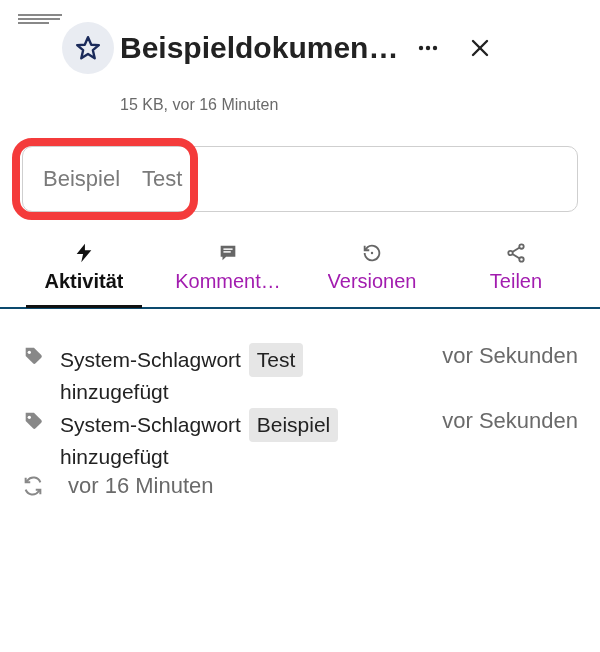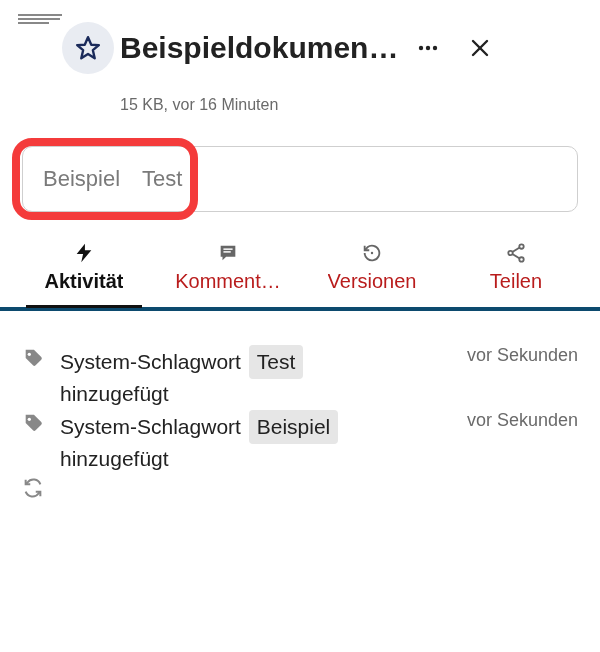--- a/index.html
+++ b/index.html
@@ -64,29 +64,29 @@
       width: 186px; height: 82px;
       border: 8px solid #f43b3b;
       border-radius: 20px;
       pointer-events: none;
     }
 
     
     .tabs {
       display: flex;
       margin-top: 20px;
-      border-bottom: 4px solid #0c4a6e;
+      border-bottom: 2px solid #0c4a6e;
       padding: 0 12px;
     }
     .tab {
       flex: 1;
       display: flex; flex-direction: column; align-items: center;
       gap: 6px;
       padding: 10px 0 14px 0;
-      color: #b91c1c;
+      color: #a21caf;
       cursor: pointer;
       position: relative;
       min-width: 0;
     }
     .tab svg { display: block; }
     .tab-label {
       font-size: 20px;
       white-space: nowrap; overflow: hidden; text-overflow: ellipsis;
       max-width: 100%;
     }
@@ -96,21 +96,21 @@
       content: "";
       position: absolute; left: 10%; right: 10%; bottom: -1px;
       height: 3px; background: #111;
     }
 
     
     .list { padding: 34px 22px 0 22px; display: flex; flex-direction: column; }
     .item { display: flex; align-items: flex-start; gap: 14px; }
     .item-icon { width: 24px; flex: 0 0 24px; color: #777; margin-top: 2px; }
     .item-body { flex: 1; font-size: 21px; line-height: 1.45; }
-    .item-time { font-size: 18px; color: #6a6a6a; white-space: nowrap; padding-left: 8px; }
+    .item-time { font-size: 22px; color: #6a6a6a; white-space: nowrap; padding-left: 8px; }
     .pill {
       display: inline-block;
       background: #e6e6e6;
       padding: 2px 8px;
       border-radius: 4px;
       margin: 0 2px;
     }
     .strong { font-weight: 700; }
   </style>
 </head>
@@ -229,16 +229,17 @@
 
     <div class="item">
       <div class="item-icon">
         <svg width="22" height="22" viewBox="0 0 24 24" fill="none" stroke="#888" stroke-width="2.2">
             <path d="M20 8a8 8 0 0 0-14-2L4 8"></path>
             <polyline points="4 3 4 8 9 8"></polyline>
             <path d="M4 16a8 8 0 0 0 14 2l2-2"></path>
             <polyline points="20 21 20 16 15 16"></polyline>
           </svg>
       </div>
+      <div class="item-time">vor 16 Minuten</div>
     </div>
 
   </div>
 </div>
 
 </body></html>

